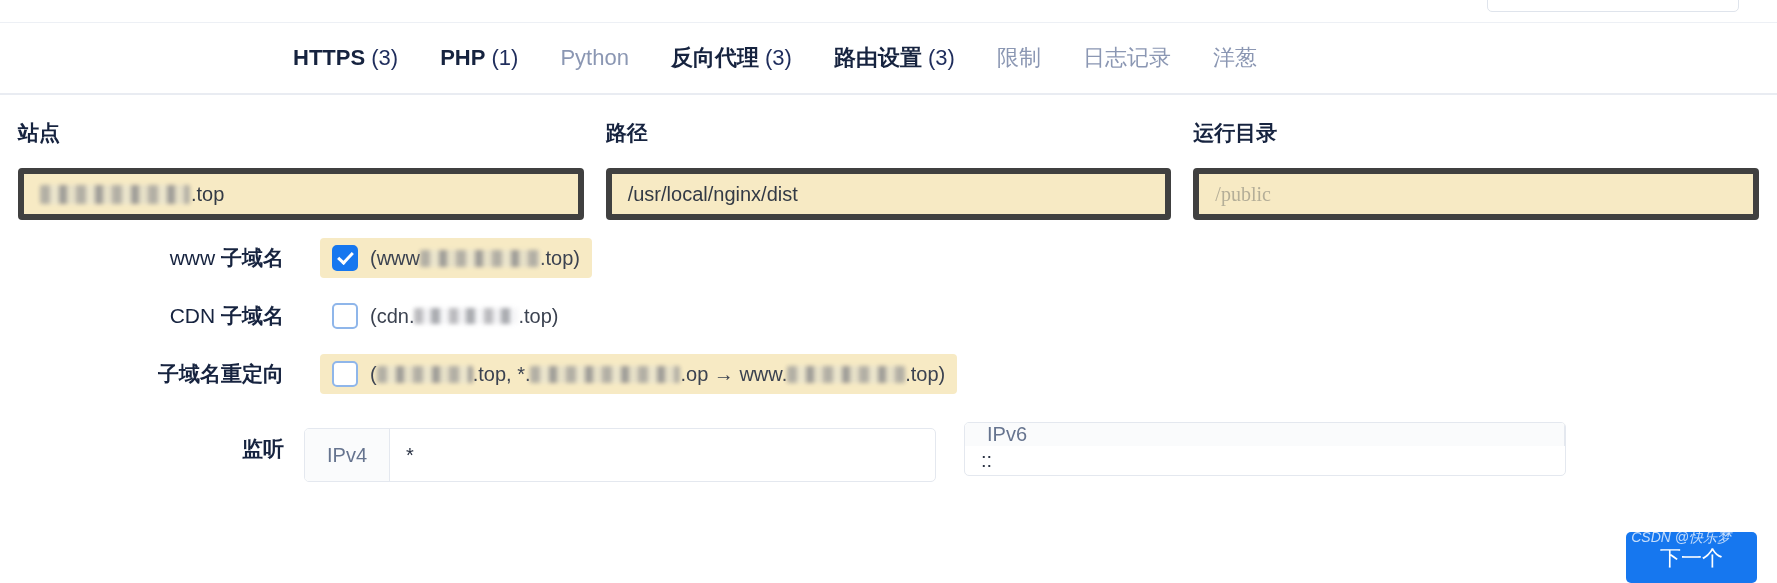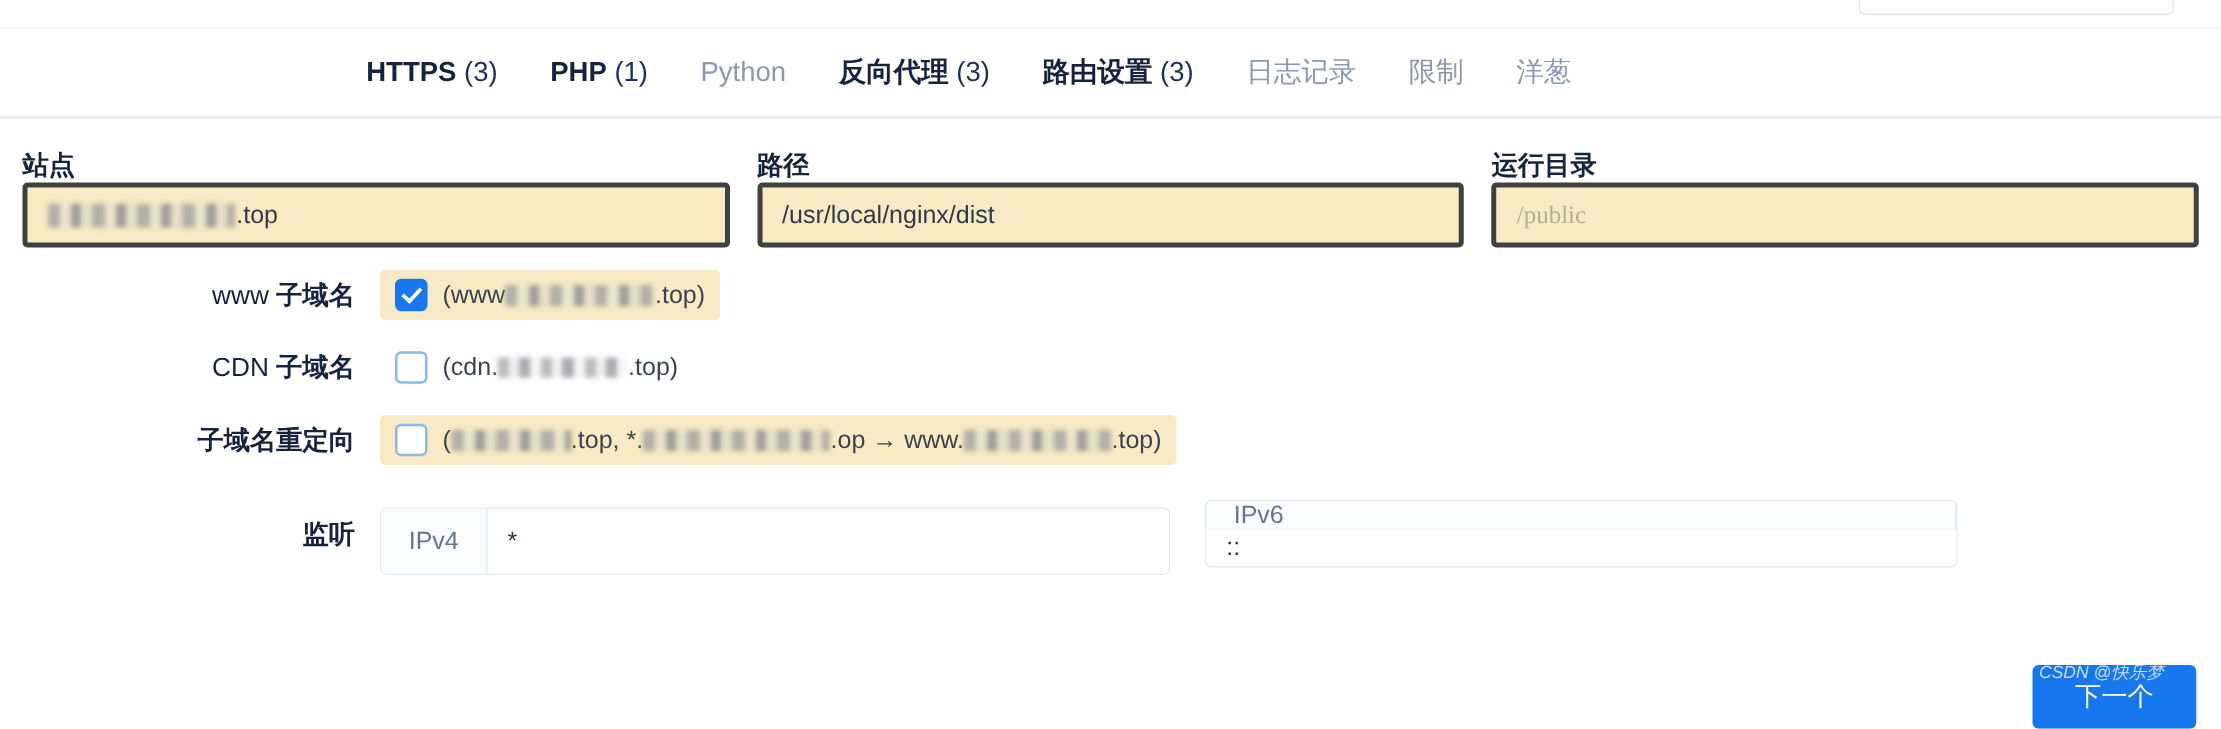--- a/index.html
+++ b/index.html
@@ -85,27 +85,27 @@
     gap: 22px;
   }
   .col {
     flex: 1 1 0;
     min-width: 0;
   }
   .fld-label {
     font-size: 21px;
     font-weight: 700;
     color: #16233f;
-    margin-bottom: 2px;
+    margin-bottom: 24px;
     line-height: 1.1;
   }
   .fld-input {
     height: 52px;
     background: #f7eac4;
-    border: 4px solid #404040;
+    border: 6px solid #404040;
     border-radius: 4px;
     display: flex;
     align-items: center;
     padding: 0 16px;
     box-sizing: border-box;
     font-size: 20px;
     color: #333a45;
   }
   .fld-input.placeholder {
     color: #b4ae98;
@@ -141,20 +141,21 @@
         rgba(238,238,240,0.9) 9px, rgba(238,238,240,0.9) 17px,
         rgba(150,152,158,0.85) 17px, rgba(150,152,158,0.85) 26px,
         rgba(244,244,246,0.85) 26px, rgba(244,244,246,0.85) 35px);
   }
 
   
   .cbrow {
     display: flex;
     align-items: center;
     margin-top: 18px;
+    gap: 16px;
   }
   .cbrow .lbl {
     width: 286px;
     text-align: right;
     padding-right: 20px;
     box-sizing: border-box;
     font-size: 21px;
     font-weight: 700;
     color: #16233f;
     white-space: nowrap;
@@ -288,24 +289,24 @@
 
 <div class="tabbar" id="tabbar">
     <div class="tab strong"><span>HTTPS</span>&nbsp;<span class="cnt">(3)</span></div>
     <div class="tab strong"><span>PHP</span>&nbsp;<span class="cnt">(1)</span></div>
     <div class="tab muted">
       <span>Python</span>
     </div>
     <div class="tab strong"><span>反向代理</span>&nbsp;<span class="cnt">(3)</span></div>
     <div class="tab strong"><span>路由设置</span>&nbsp;<span class="cnt">(3)</span></div>
     <div class="tab muted">
+      <span>限制</span>
+    </div>
+    <div class="tab muted">
       <span>日志记录</span>
-    </div>
-    <div class="tab muted">
-      <span>限制</span>
     </div>
     <div class="tab muted">
       <span>洋葱</span>
     </div>
   </div>
 
 <div class="form-area">
 
   <div class="row-3col">
 

